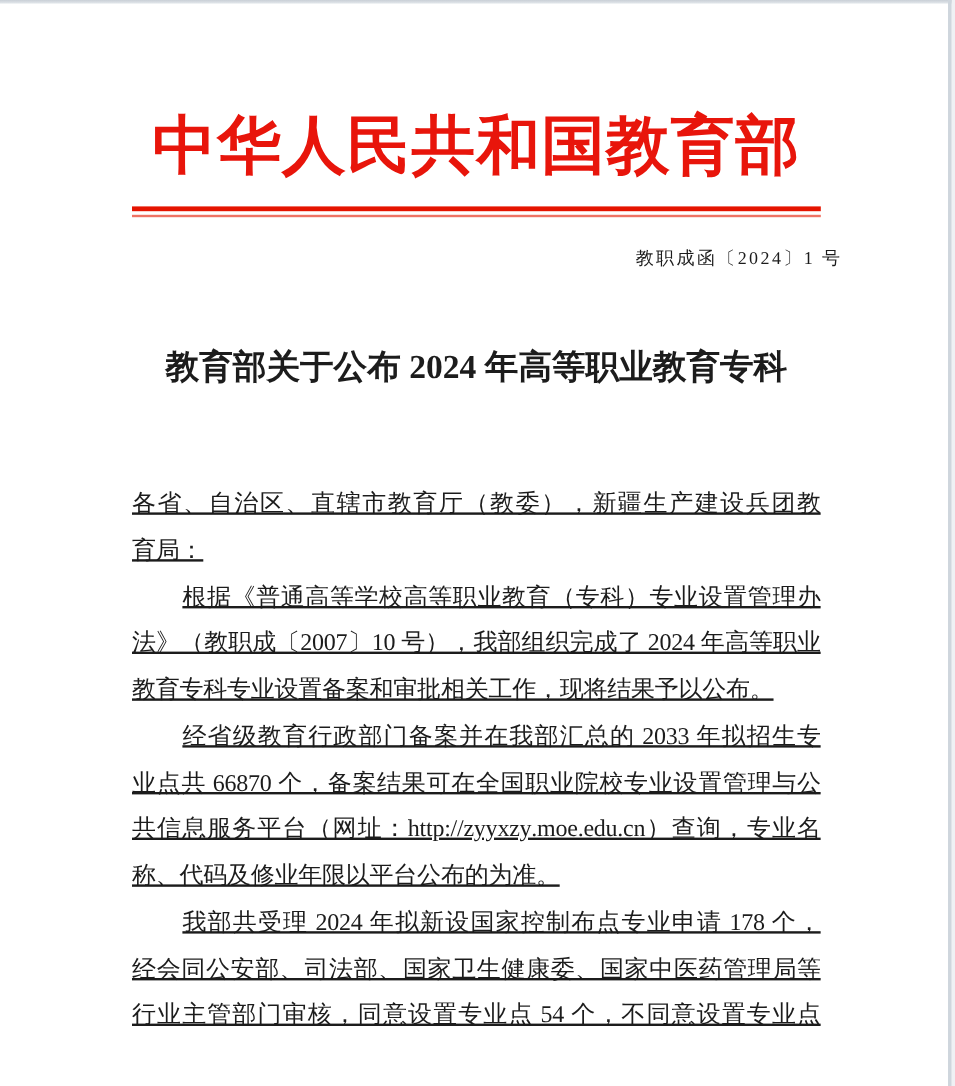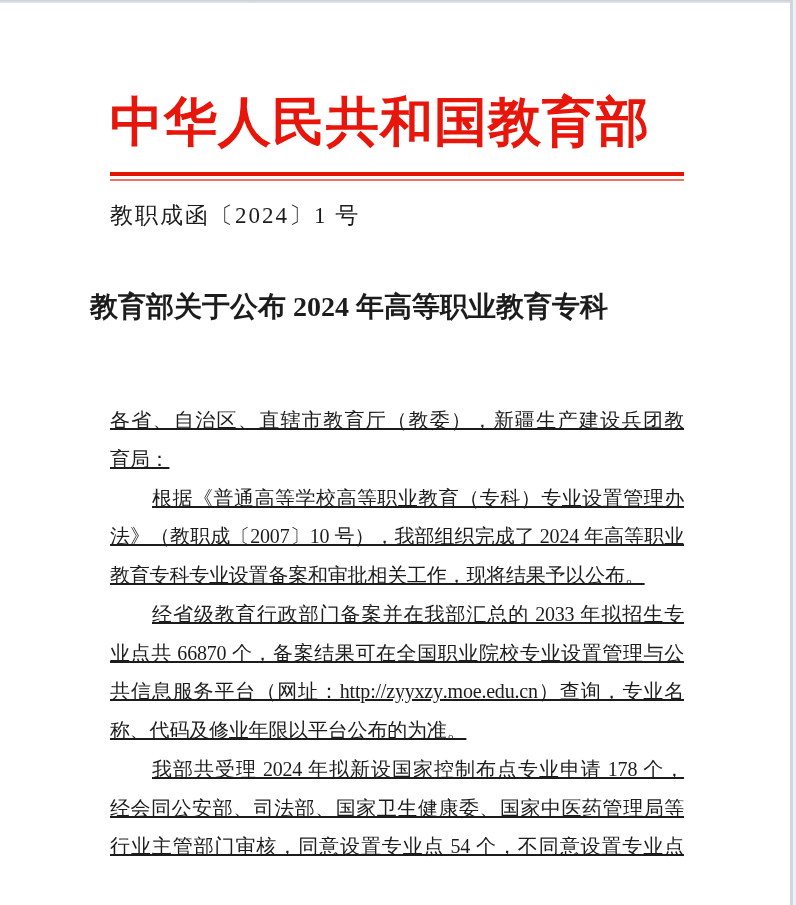--- a/index.html
+++ b/index.html
@@ -30,39 +30,41 @@
   }
   .edge-right-outer {
     position: absolute; top: 0; right: 0; width: 3px; height: 905px;
     background: var(--page-edge-light);
   }
   .letterhead {
     position: absolute; left: 110px; width: 574px; top: 90px;
     font-size: 53px; line-height: 64px; font-weight: bold;
     letter-spacing: 1px;
     color: var(--letterhead-red);
+    text-align: center;
     white-space: nowrap;
   }
   .rule {
     position: absolute; left: 110px; width: 574px; top: 172px; height: 4px;
     background: var(--rule-red);
   }
   .rule-thin {
     position: absolute; left: 110px; width: 574px; top: 179px; height: 2px;
     background: var(--rule-thin-red);
   }
   .doc-number {
     position: absolute; left: 110px; width: 592px; top: 202px;
-    font-size: 23px; line-height: 28px; letter-spacing: 2px;
+    font-size: 15px; line-height: 28px; letter-spacing: 2px;
+    text-align: right;
     white-space: nowrap;
   }
   .doc-title {
     position: absolute; left: 90px; width: 614px; top: 283px;
     font-size: 28px; line-height: 48px; font-weight: bold;
-    text-align: left;
+    text-align: center;
   }
   .doc-title .t-line { white-space: nowrap; }
   .doc-body {
     position: absolute; left: 110px; width: 574px; top: 401px;
     font-size: 20px; line-height: 38.75px; text-decoration: underline;
   }
   .b-line {
     height: 38.75px;
     overflow: hidden;
     letter-spacing: -0.2px;

